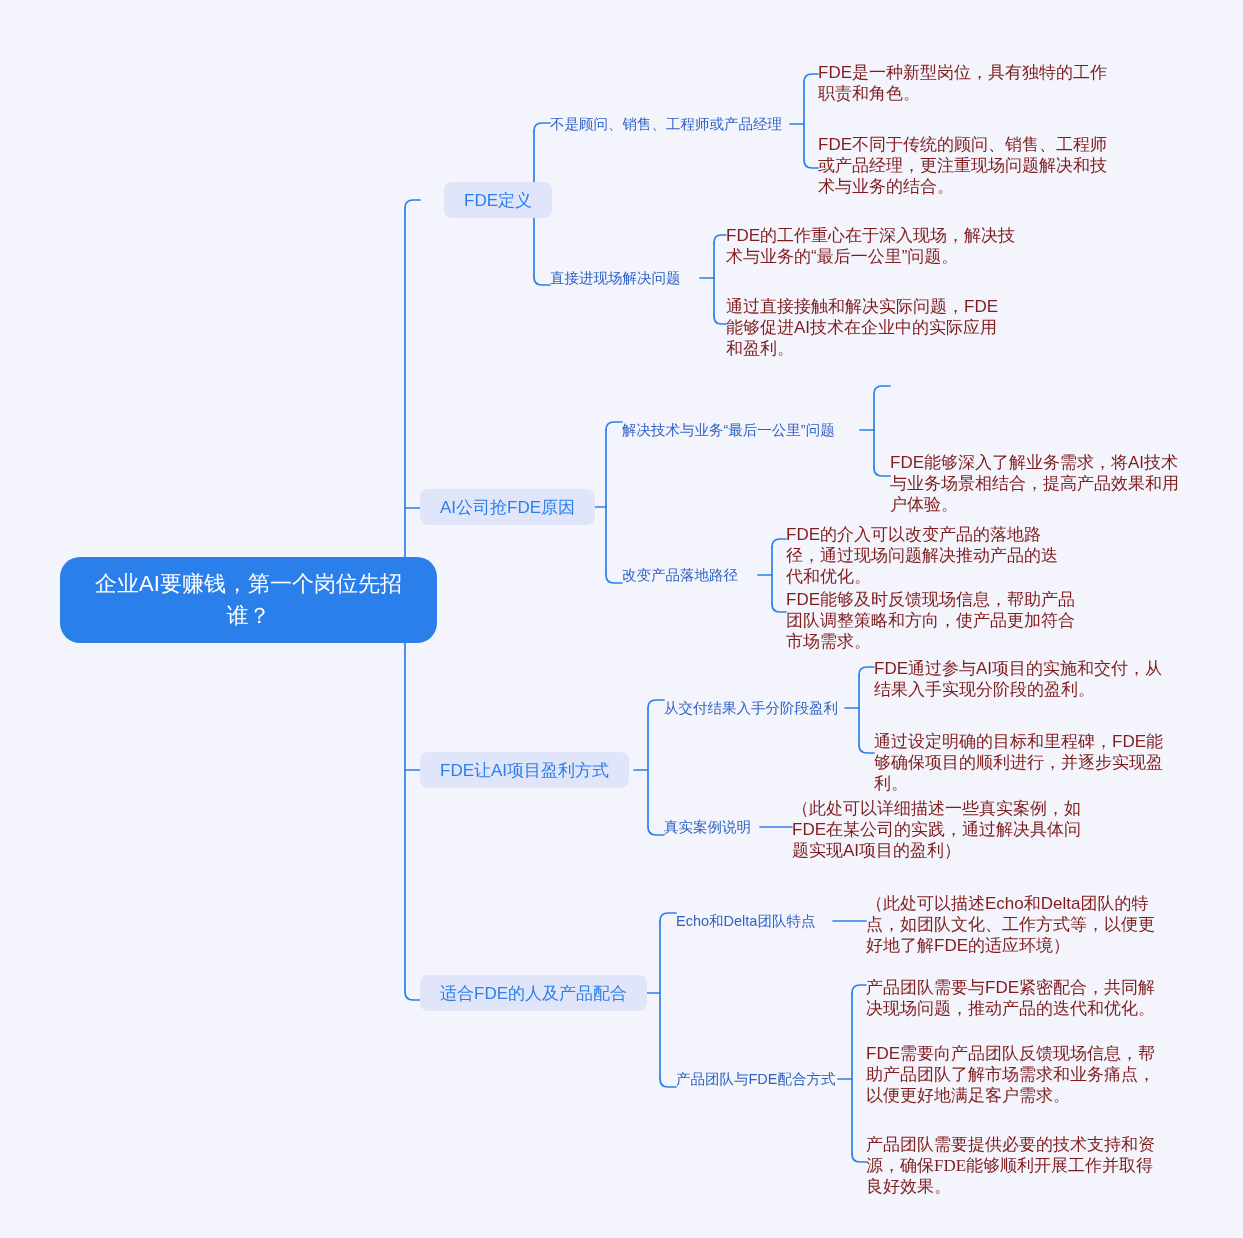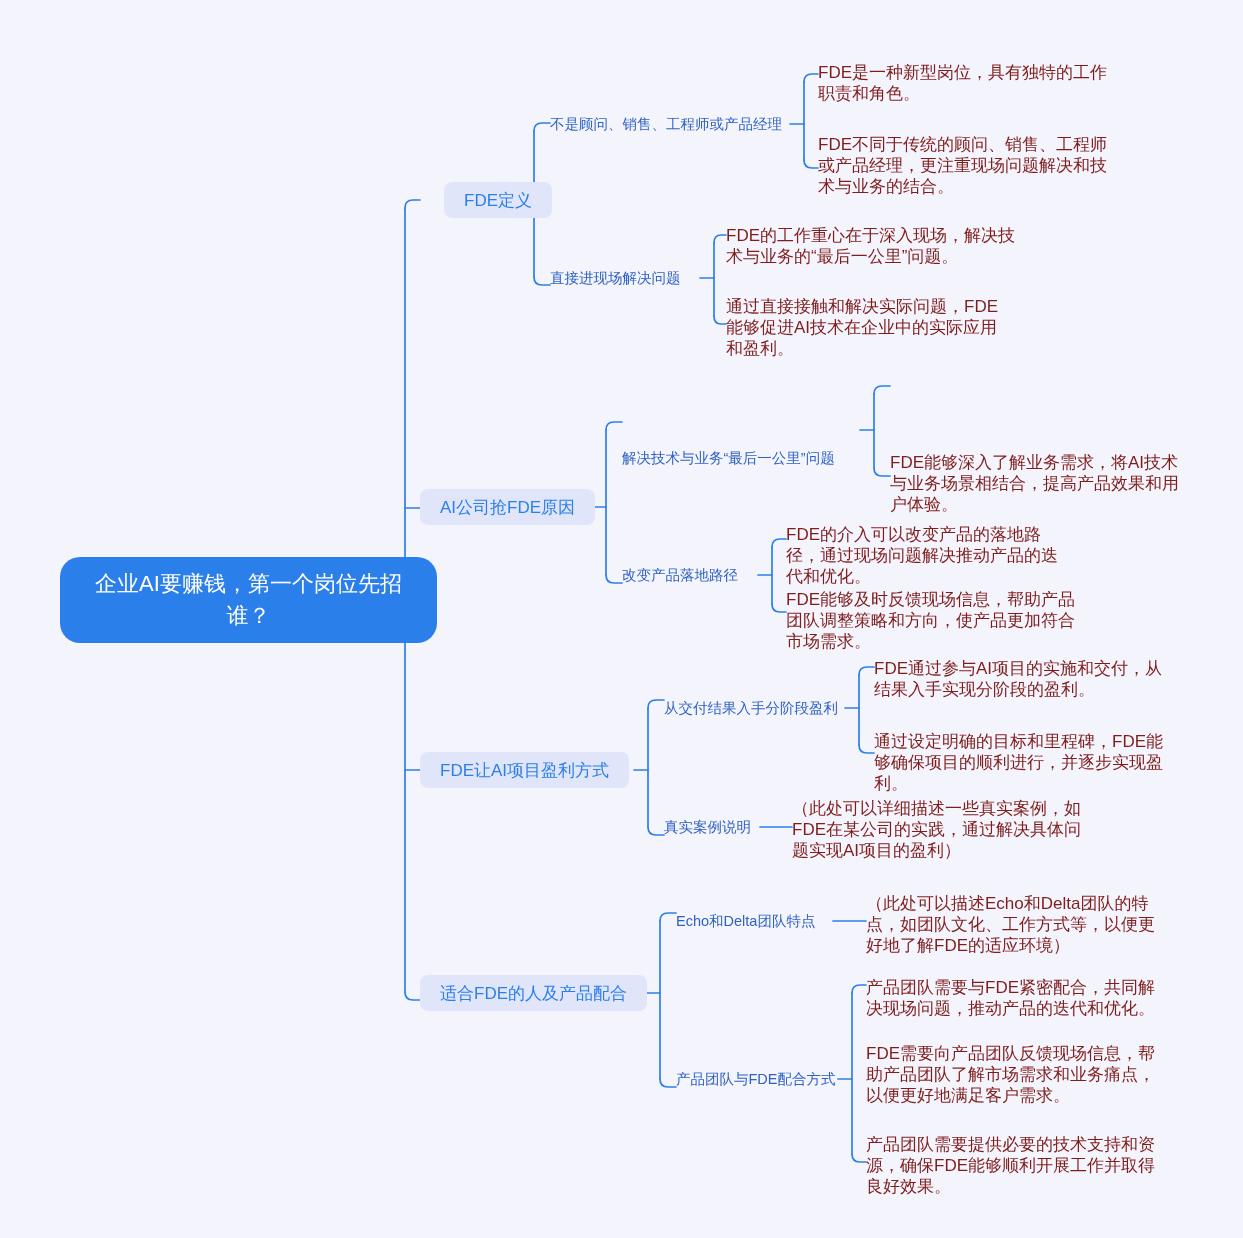--- a/index.html
+++ b/index.html
@@ -119,21 +119,21 @@
   <div class="node lvl3" style="left:550px;top:113px;">不是顾问、销售、工程师或产品经理</div>
   <div class="node leaf" style="left:818px;top:62px;width:298px;">FDE是一种新型岗位，具有独特的工作职责和角色。</div>
   <div class="node leaf" style="left:818px;top:134px;width:300px;">FDE不同于传统的顾问、销售、工程师或产品经理，更注重现场问题解决和技术与业务的结合。</div>
 
   <div class="node lvl3" style="left:550px;top:267px;">直接进现场解决问题</div>
   <div class="node leaf" style="left:726px;top:225px;width:290px;">FDE的工作重心在于深入现场，解决技术与业务的“最后一公里”问题。</div>
   <div class="node leaf" style="left:726px;top:296px;width:286px;">通过直接接触和解决实际问题，FDE能够促进AI技术在企业中的实际应用和盈利。</div>
 
   <div class="node lvl2" style="left:420px;top:489px;">AI公司抢FDE原因</div>
 
-  <div class="node lvl3" style="left:622px;top:419px;margin-top:28px;">解决技术与业务“最后一公里”问题</div>
+  <div class="node lvl3" style="left:622px;top:419px;">解决技术与业务“最后一公里”问题</div>
   <div class="node leaf" style="left:890px;top:452px;width:294px;">FDE能够深入了解业务需求，将AI技术与业务场景相结合，提高产品效果和用户体验。</div>
 
   <div class="node lvl3" style="left:622px;top:564px;">改变产品落地路径</div>
   <div class="node leaf" style="left:786px;top:524px;width:288px;">FDE的介入可以改变产品的落地路径，通过现场问题解决推动产品的迭代和优化。</div>
   <div class="node leaf" style="left:786px;top:589px;width:290px;">FDE能够及时反馈现场信息，帮助产品团队调整策略和方向，使产品更加符合市场需求。</div>
 
   <div class="node lvl2" style="left:420px;top:752px;">FDE让AI项目盈利方式</div>
 
   <div class="node lvl3" style="left:664px;top:697px;">从交付结果入手分阶段盈利</div>
   <div class="node leaf" style="left:874px;top:658px;width:290px;">FDE通过参与AI项目的实施和交付，从结果入手实现分阶段的盈利。</div>
@@ -143,15 +143,15 @@
   <div class="node leaf" style="left:792px;top:798px;width:290px;">（此处可以详细描述一些真实案例，如FDE在某公司的实践，通过解决具体问题实现AI项目的盈利）</div>
 
   <div class="node lvl2" style="left:420px;top:975px;">适合FDE的人及产品配合</div>
 
   <div class="node lvl3" style="left:676px;top:910px;">Echo和Delta团队特点</div>
   <div class="node leaf" style="left:866px;top:893px;width:290px;">（此处可以描述Echo和Delta团队的特点，如团队文化、工作方式等，以便更好地了解FDE的适应环境）</div>
 
   <div class="node lvl3" style="left:676px;top:1068px;">产品团队与FDE配合方式</div>
   <div class="node leaf" style="left:866px;top:977px;width:292px;">产品团队需要与FDE紧密配合，共同解决现场问题，推动产品的迭代和优化。</div>
   <div class="node leaf" style="left:866px;top:1043px;width:294px;">FDE需要向产品团队反馈现场信息，帮助产品团队了解市场需求和业务痛点，以便更好地满足客户需求。</div>
-  <div class="node leaf" style="left:866px;top:1134px;width:292px;">产品团队需要提供必要的技术支持和资源，确保FDE能够顺利开展工作并取得良好效果。</div>
+  <div class="node leaf" style="left:866px;top:1134px;width:292px;font-family:Liberation Serif, serif;">产品团队需要提供必要的技术支持和资源，确保FDE能够顺利开展工作并取得良好效果。</div>
 
 </div>
 
 </body></html>

